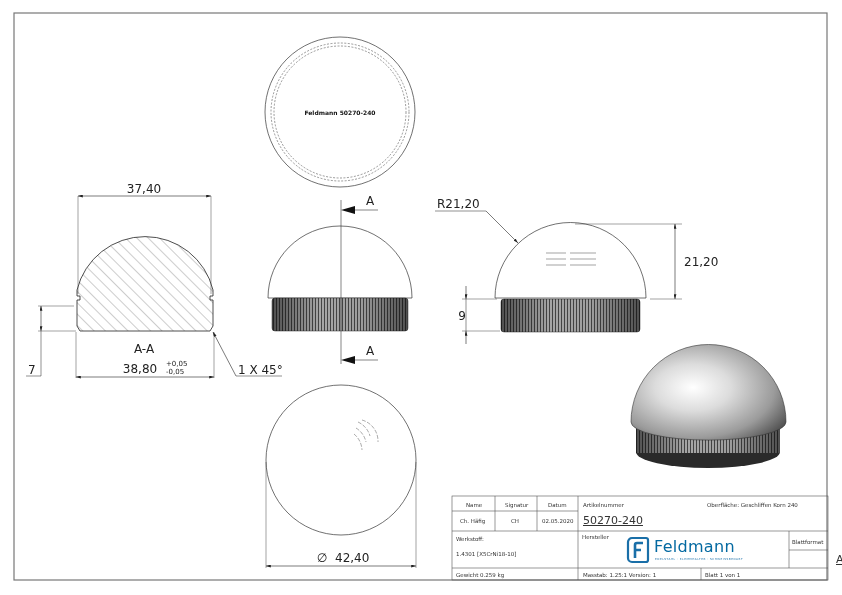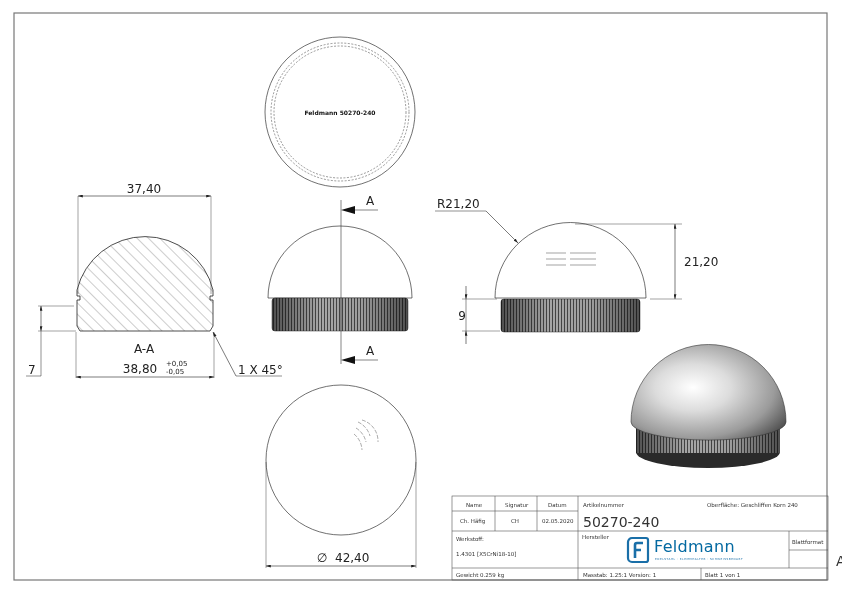--- a/index.html
+++ b/index.html
@@ -2,21 +2,21 @@
 <html><head>
 <meta charset="utf-8">
 <style>
   html,body{margin:0;padding:0;background:#ffffff;}
   body{width:842px;height:595px;position:relative;overflow:hidden;font-family:"Liberation Sans",sans-serif;color:#222;}
   #sheet{position:absolute;left:0;top:0;width:842px;height:595px;}
   .dim{font-family:"DejaVu Sans",sans-serif;font-size:12px;fill:#222;}
   .small{font-family:"DejaVu Sans",sans-serif;font-size:7px;fill:#222;}
   .tb{position:absolute;font-family:"DejaVu Sans",sans-serif;color:#333;white-space:nowrap;}
   .tb5{font-size:5.5px;}
-  .tb10{font-size:14px;}
+  .tb10{font-size:11px;text-decoration:underline;}
   .logo{position:absolute;left:626px;top:536px;width:120px;height:30px;}
   .logo-text{position:absolute;left:28px;top:1px;font-family:"DejaVu Sans",sans-serif;font-size:16px;color:#0369a1;letter-spacing:0.3px;}
   .logo-sub{position:absolute;left:29px;top:21px;font-family:"DejaVu Sans",sans-serif;font-size:2.8px;color:#1a6fa8;letter-spacing:0.5px;}
 </style>
 </head>
 <body>
 
 <svg id="sheet" width="842" height="595" viewBox="0 0 842 595" xmlns="http://www.w3.org/2000/svg">
   <defs>
     <pattern id="hatch" patternUnits="userSpaceOnUse" width="8" height="8" patternTransform="rotate(-45)">

